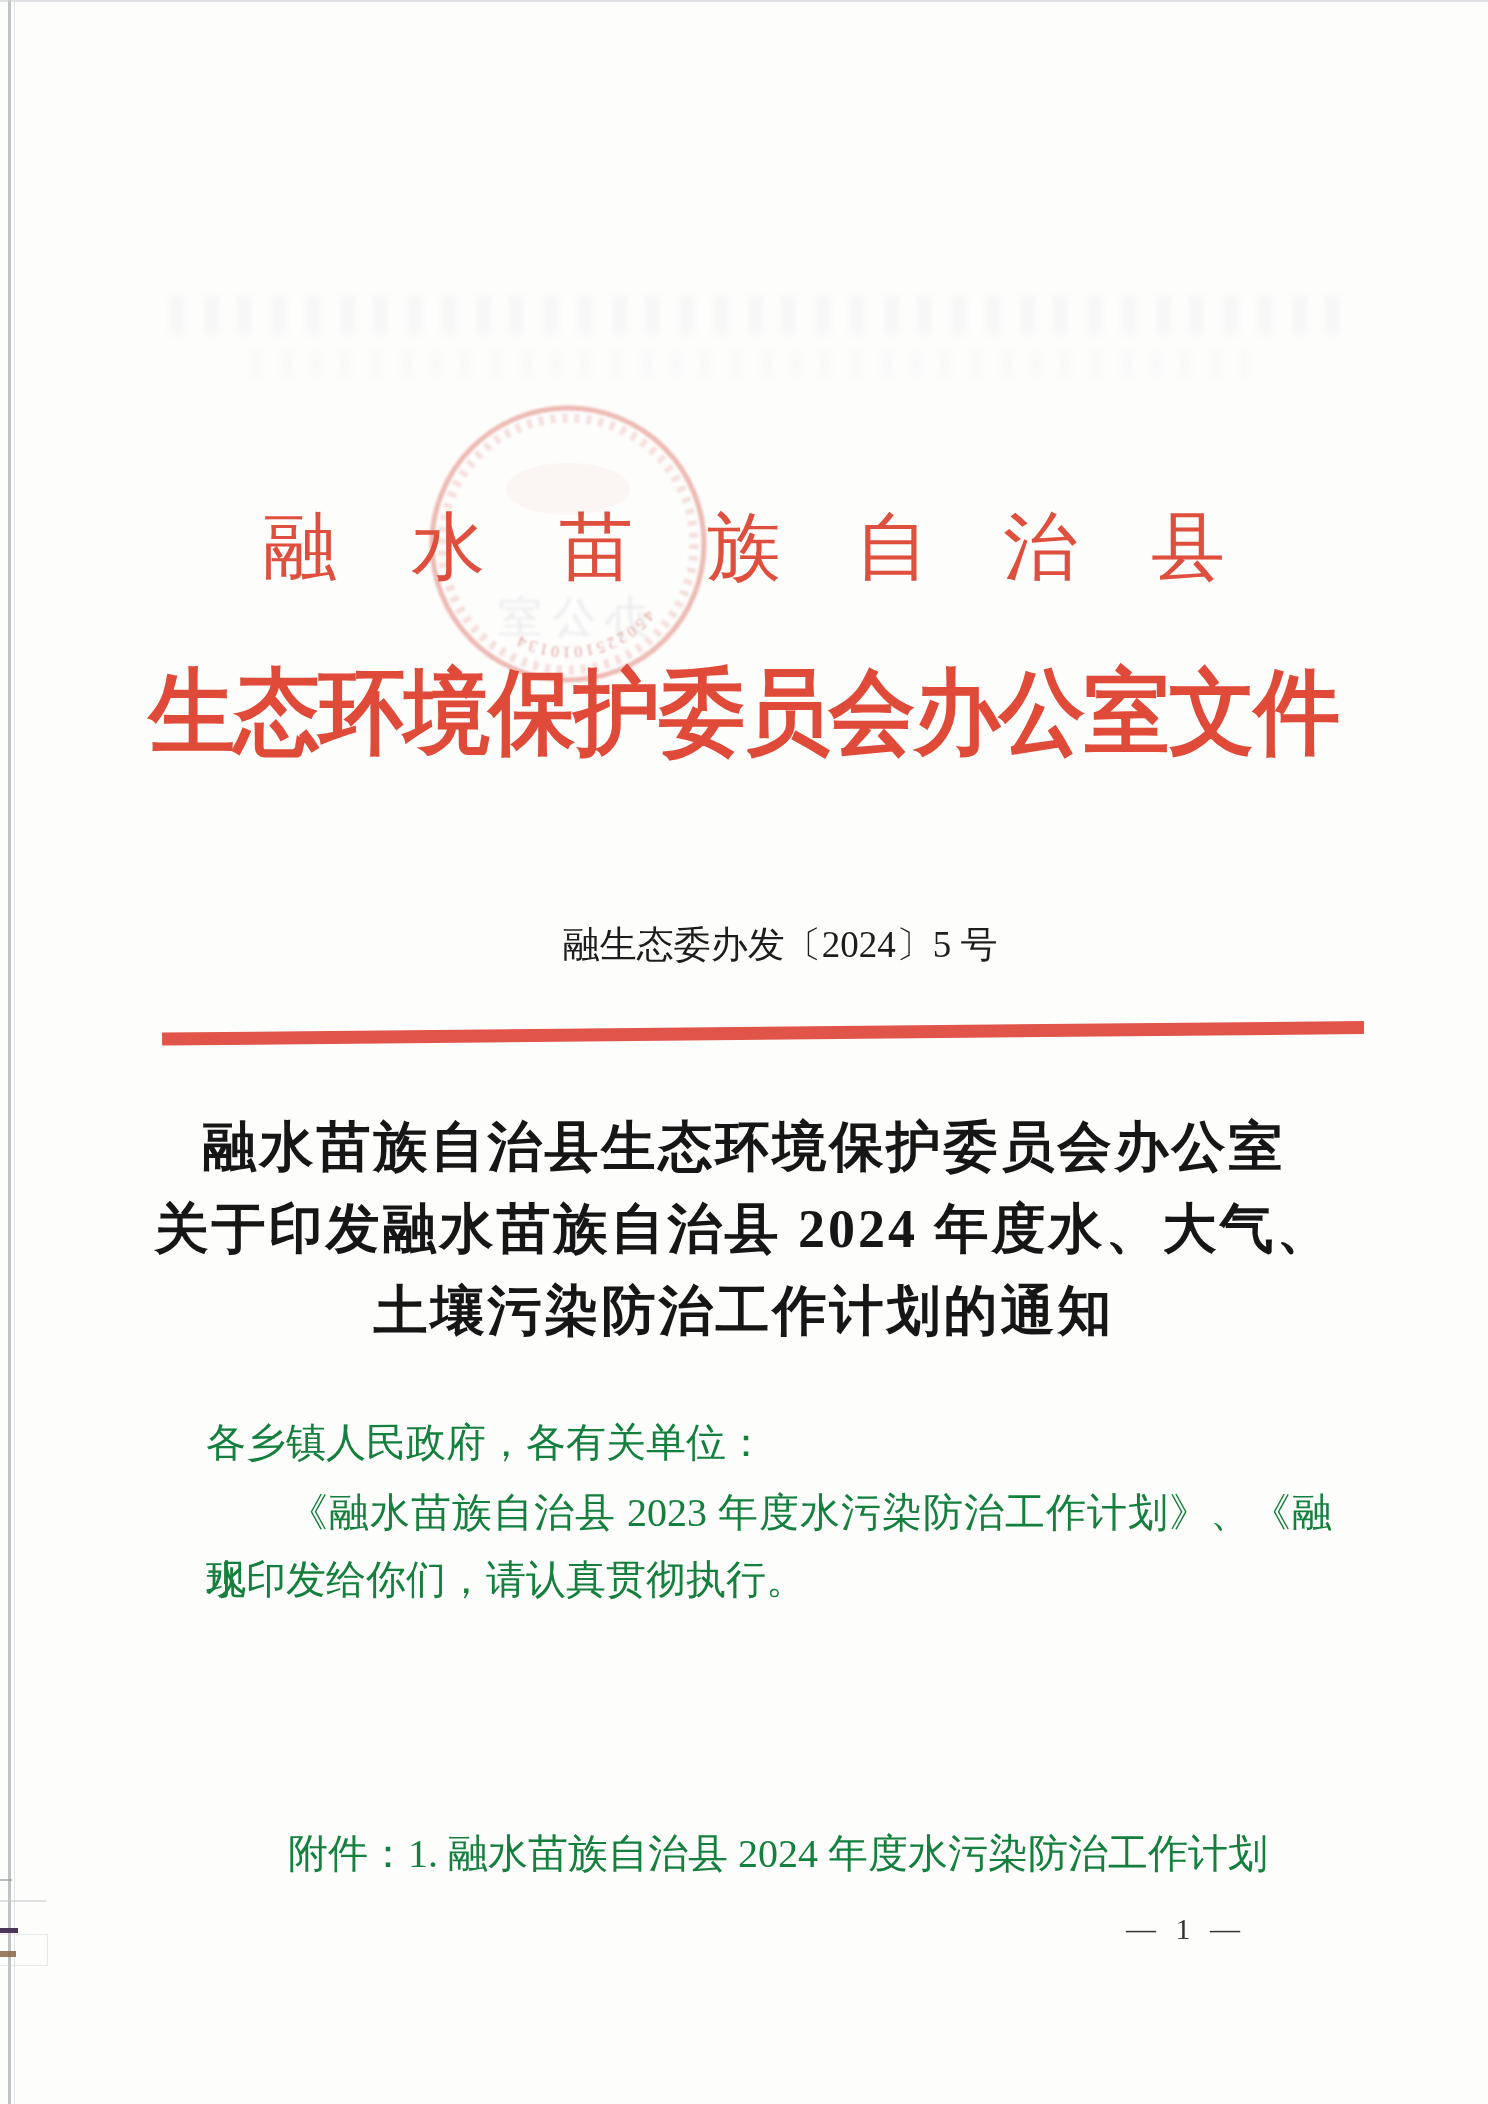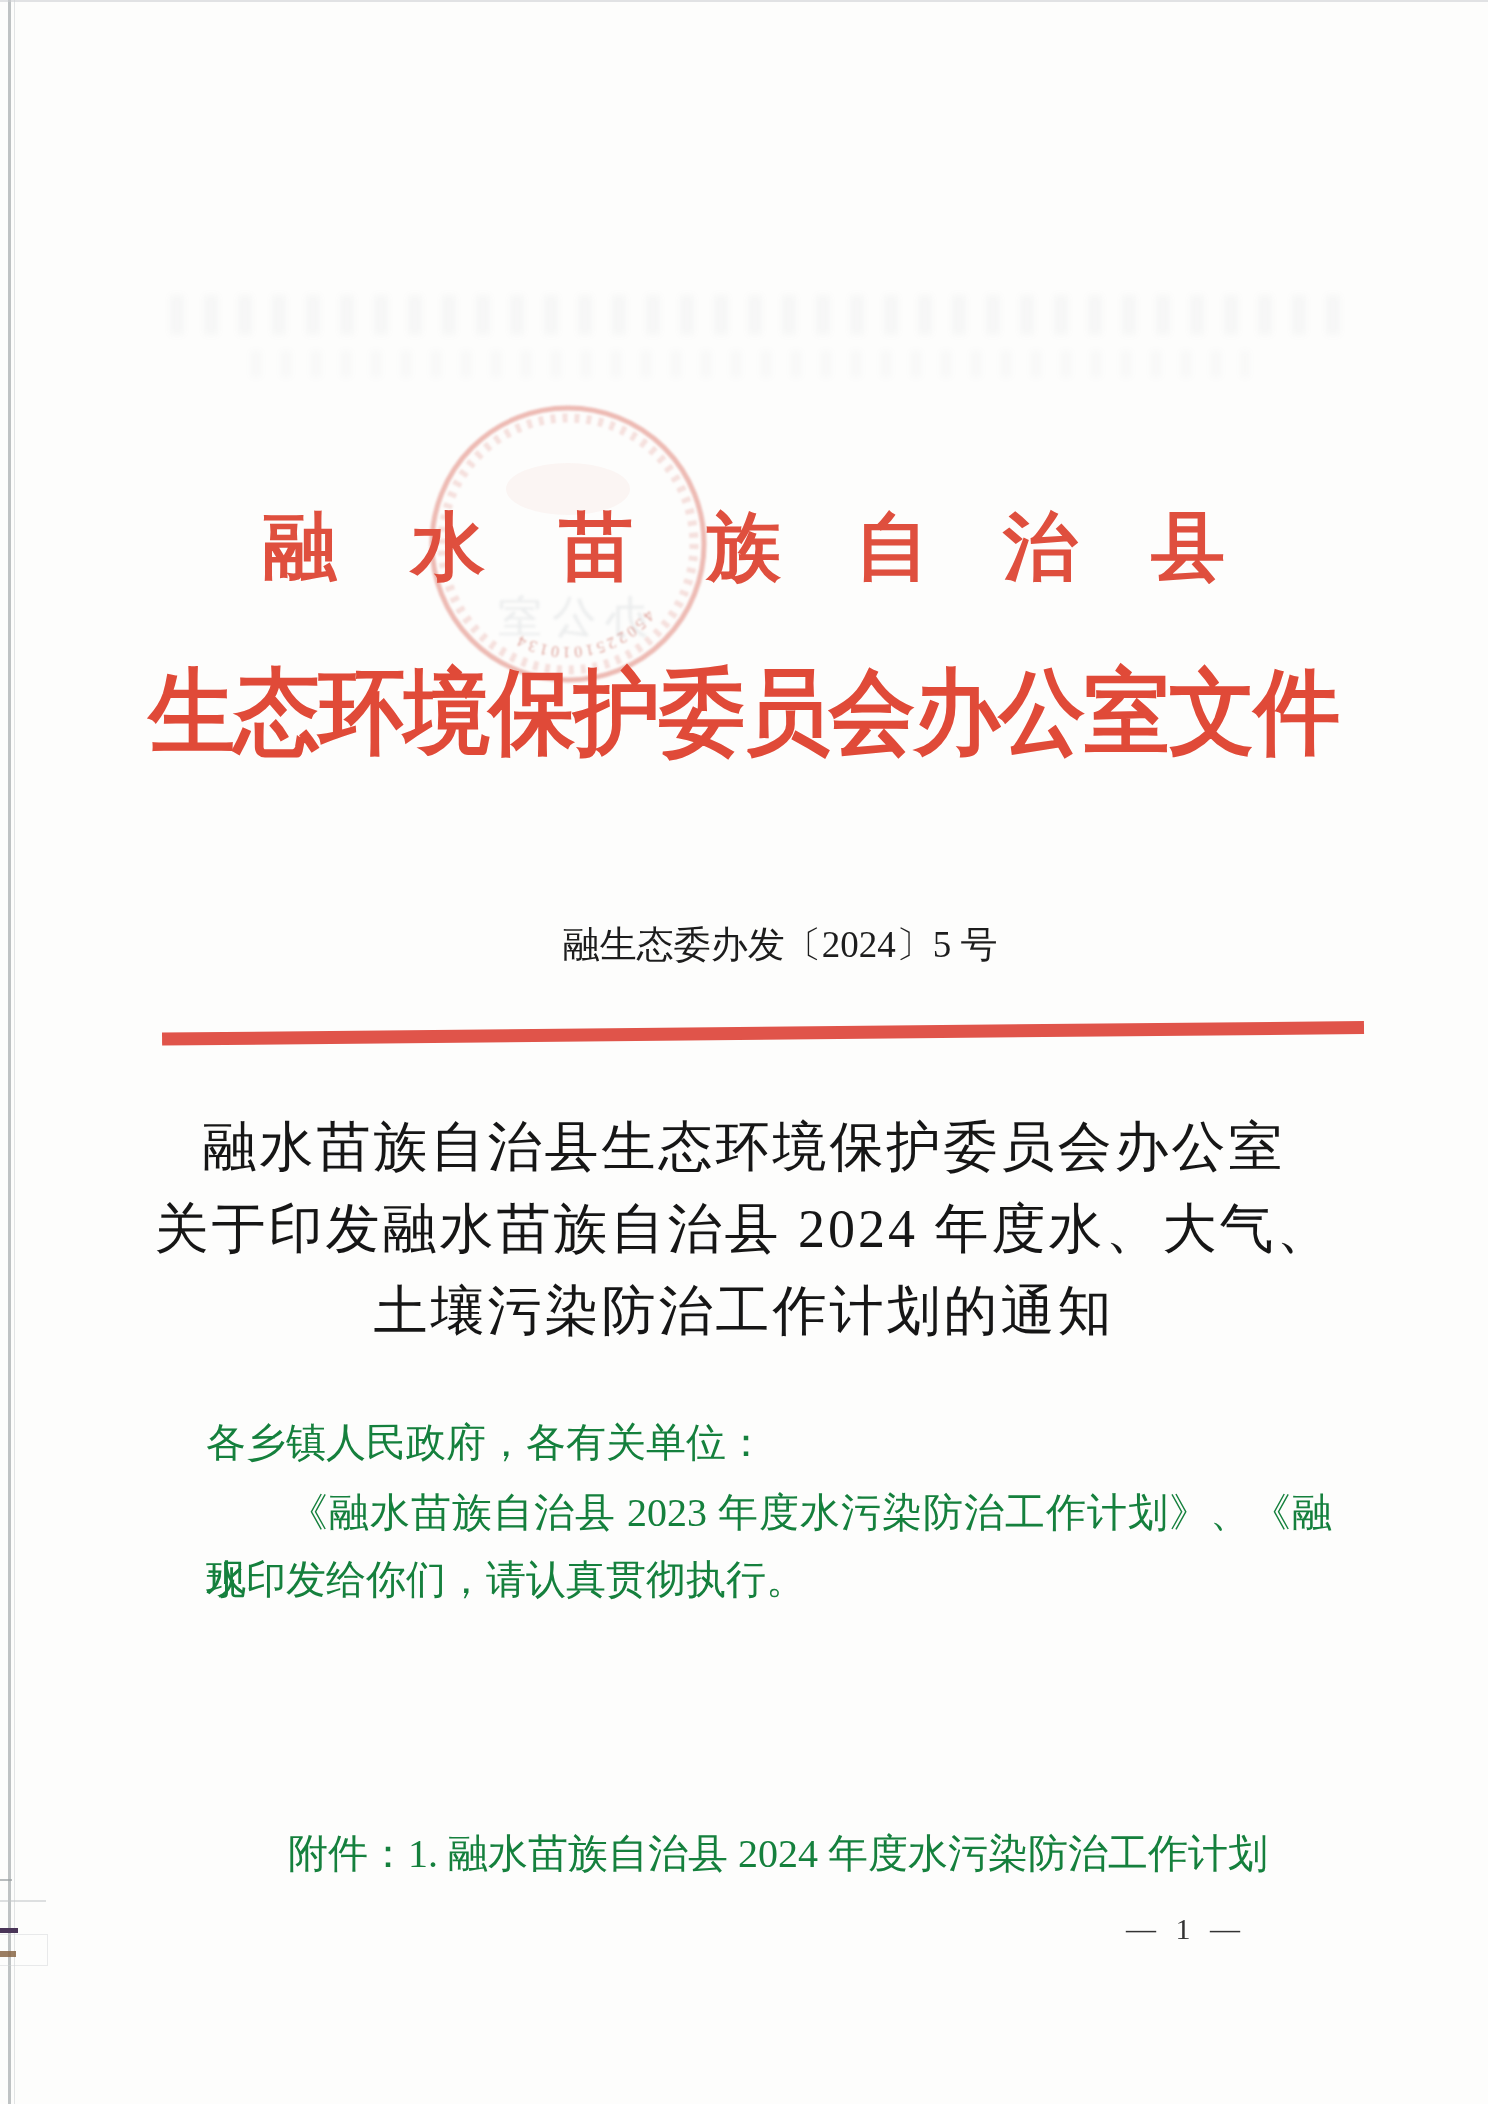--- a/index.html
+++ b/index.html
@@ -23,21 +23,21 @@
   .tick-box{top:1934px;width:47px;height:30px;border:1px solid #cfd3d5;opacity:.45;border-left:none;}
   
   .smudge{position:absolute;filter:blur(3px);pointer-events:none;}
   .smudge-1{left:170px;top:295px;width:1180px;height:40px;opacity:.5;
     background:repeating-linear-gradient(90deg,rgba(120,130,140,.10) 0 14px,transparent 14px 34px);}
   .smudge-2{left:250px;top:350px;width:1000px;height:28px;opacity:.35;
     background:repeating-linear-gradient(90deg,rgba(120,130,140,.09) 0 12px,transparent 12px 30px);}
   
   .org-line{
     position:absolute;left:0;top:498px;width:1488px;
-    text-align:center;font-size:74px;font-weight:bold;
+    text-align:center;font-size:74px;font-weight:normal;
     color:#df4f3e;letter-spacing:74px;padding-left:74px;box-sizing:border-box;
     white-space:nowrap;
   }
   .file-line{
     position:absolute;left:0;top:650px;width:1488px;
     text-align:center;font-size:86px;font-weight:bold;
     color:#e04a38;letter-spacing:-1px;white-space:nowrap;
     transform:scaleY(1.08);transform-origin:center top;
   }
   .doc-number{
@@ -49,21 +49,21 @@
     background:#e0544a;transform:rotate(-0.55deg);transform-origin:right center;
   }
   
   .stamp{position:absolute;left:418px;top:394px;width:300px;height:300px;pointer-events:none;}
   .stamp svg{display:block;}
   .stamp-ring{filter:blur(1px);}
   .stamp-bleed{filter:blur(1.5px);font-family:"Liberation Serif",serif;}
   
   .title-block{
     position:absolute;left:154px;top:1106px;width:1180px;
-    font-size:54px;font-weight:normal;color:#161616;letter-spacing:3px;
+    font-size:54px;font-weight:bold;color:#161616;letter-spacing:3px;
     text-align:center;line-height:82px;white-space:nowrap;
   }
   
   .body-block{
     position:absolute;left:206px;width:1126px;
     font-size:40px;color:#15803d;line-height:67px;
   }
   .salutation{top:1409px;}
   .paragraph{top:1479px;}
   .para-line{height:67px;}

